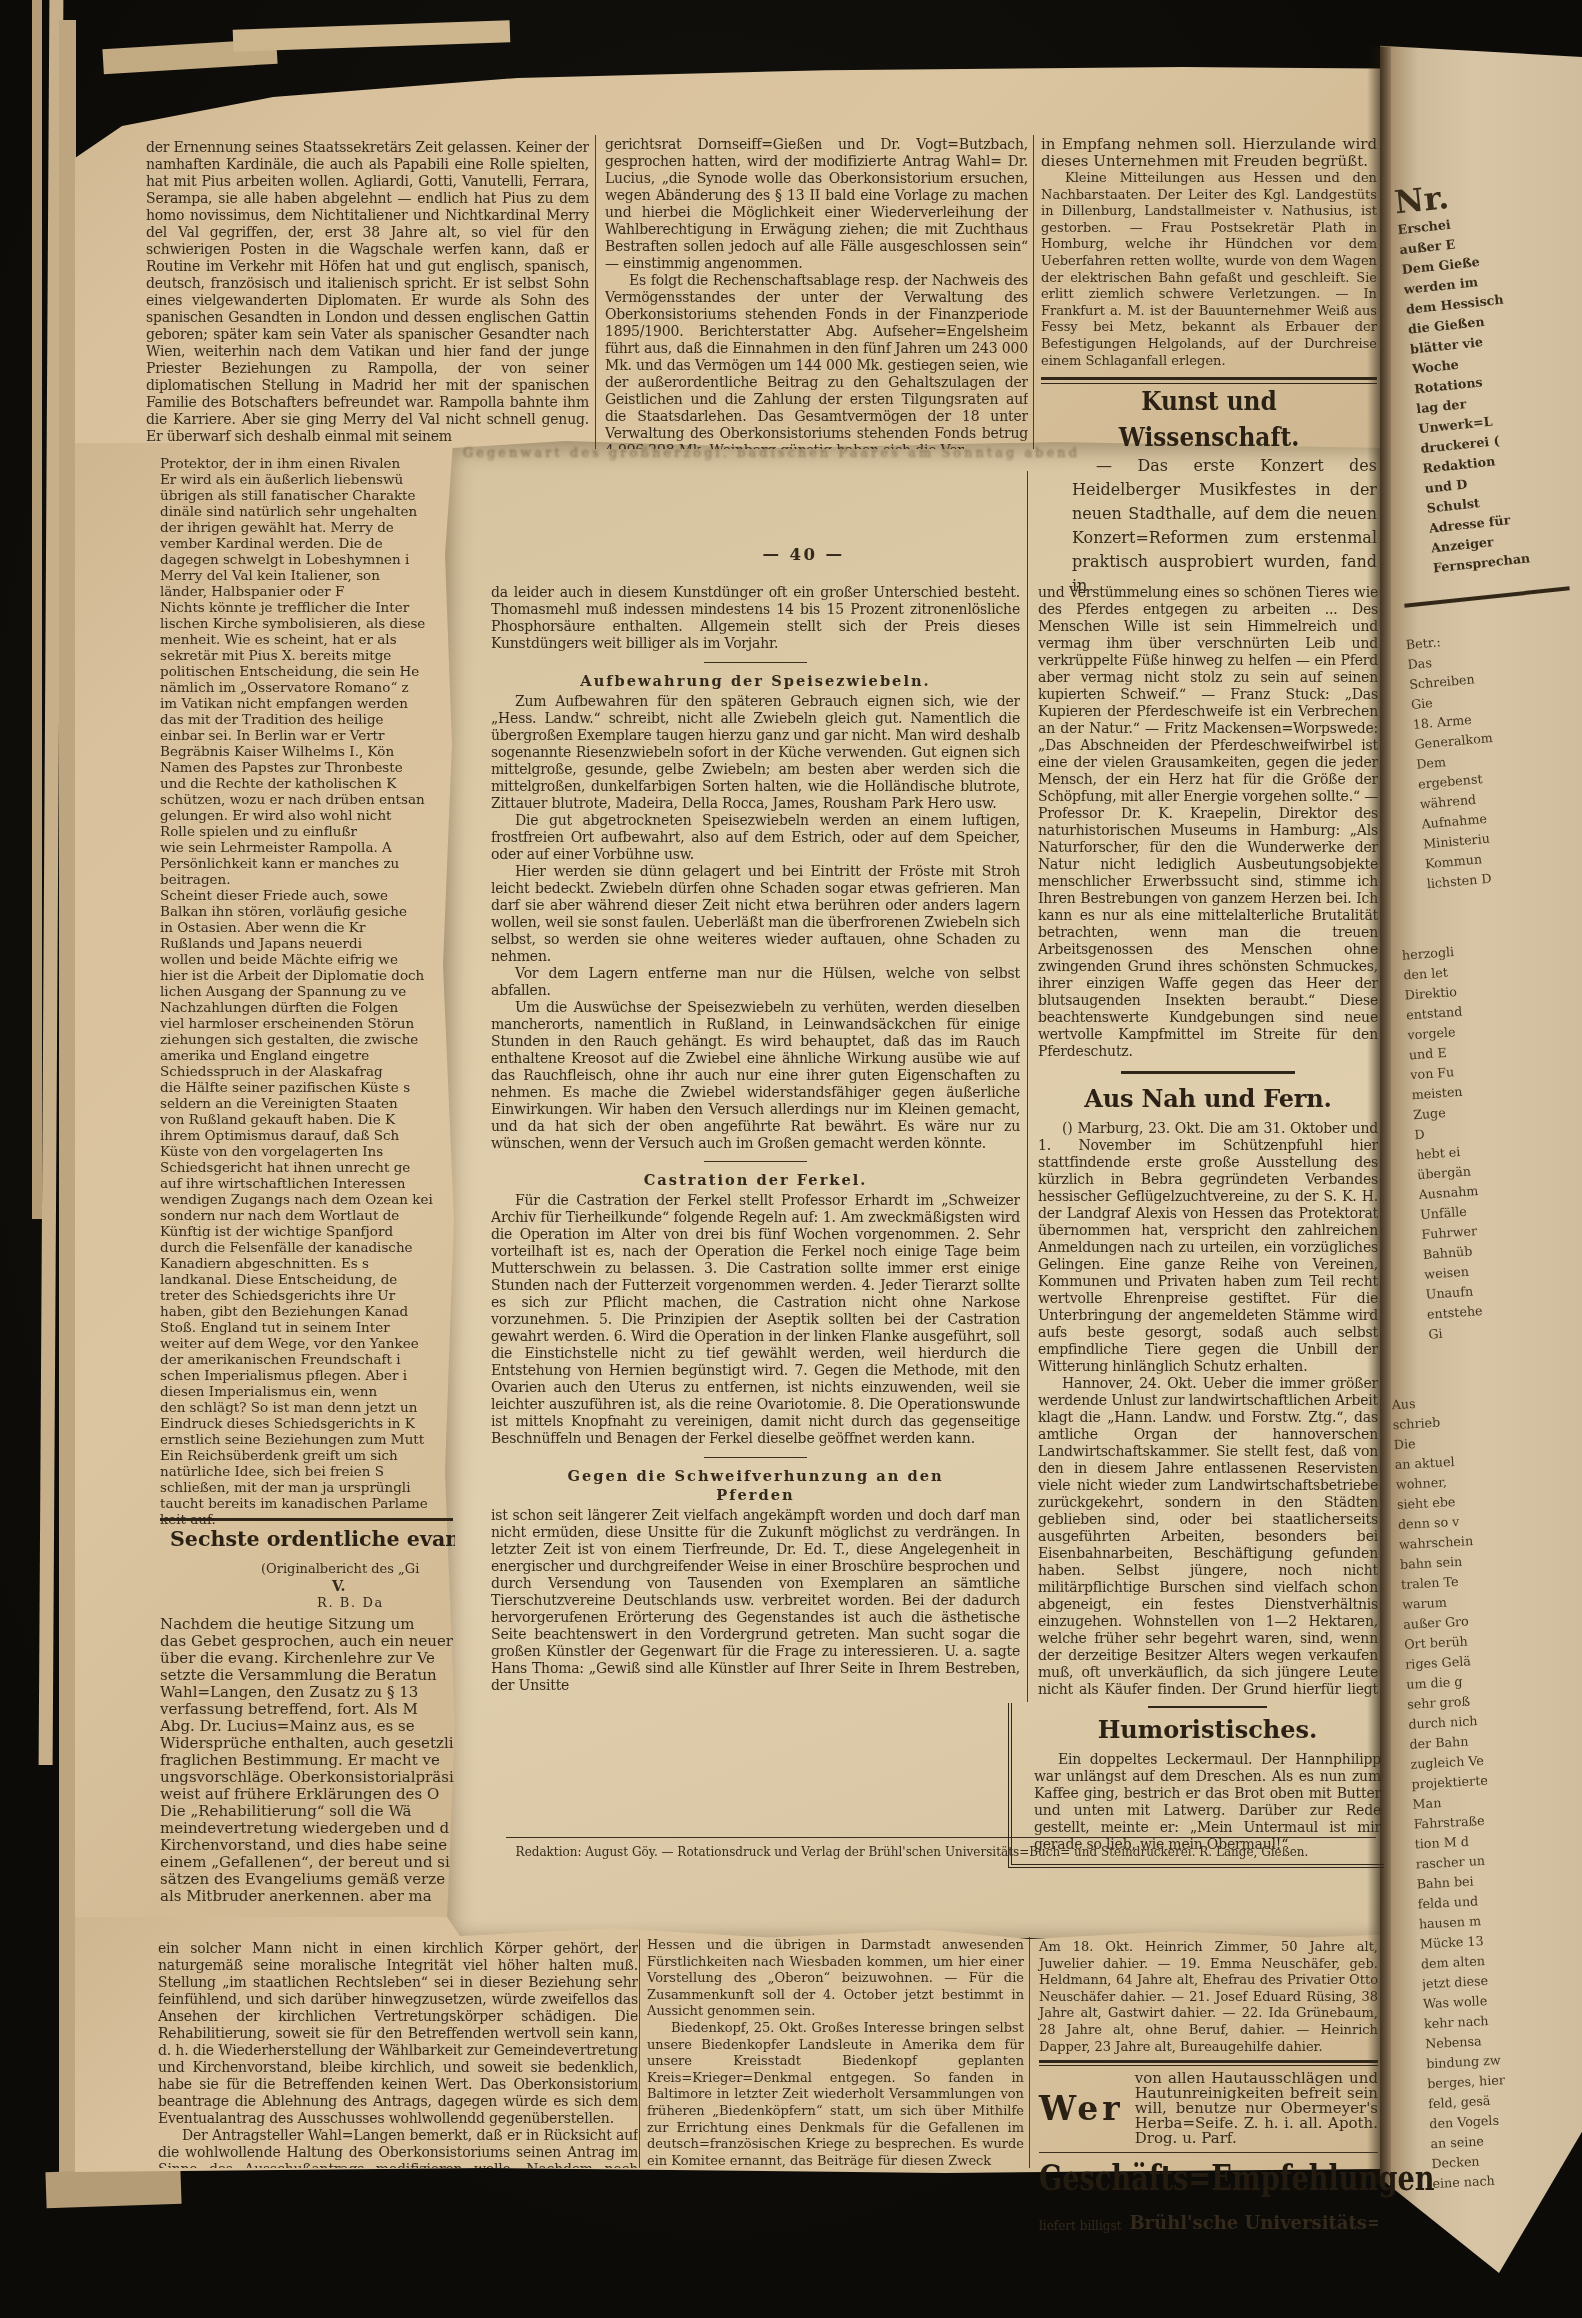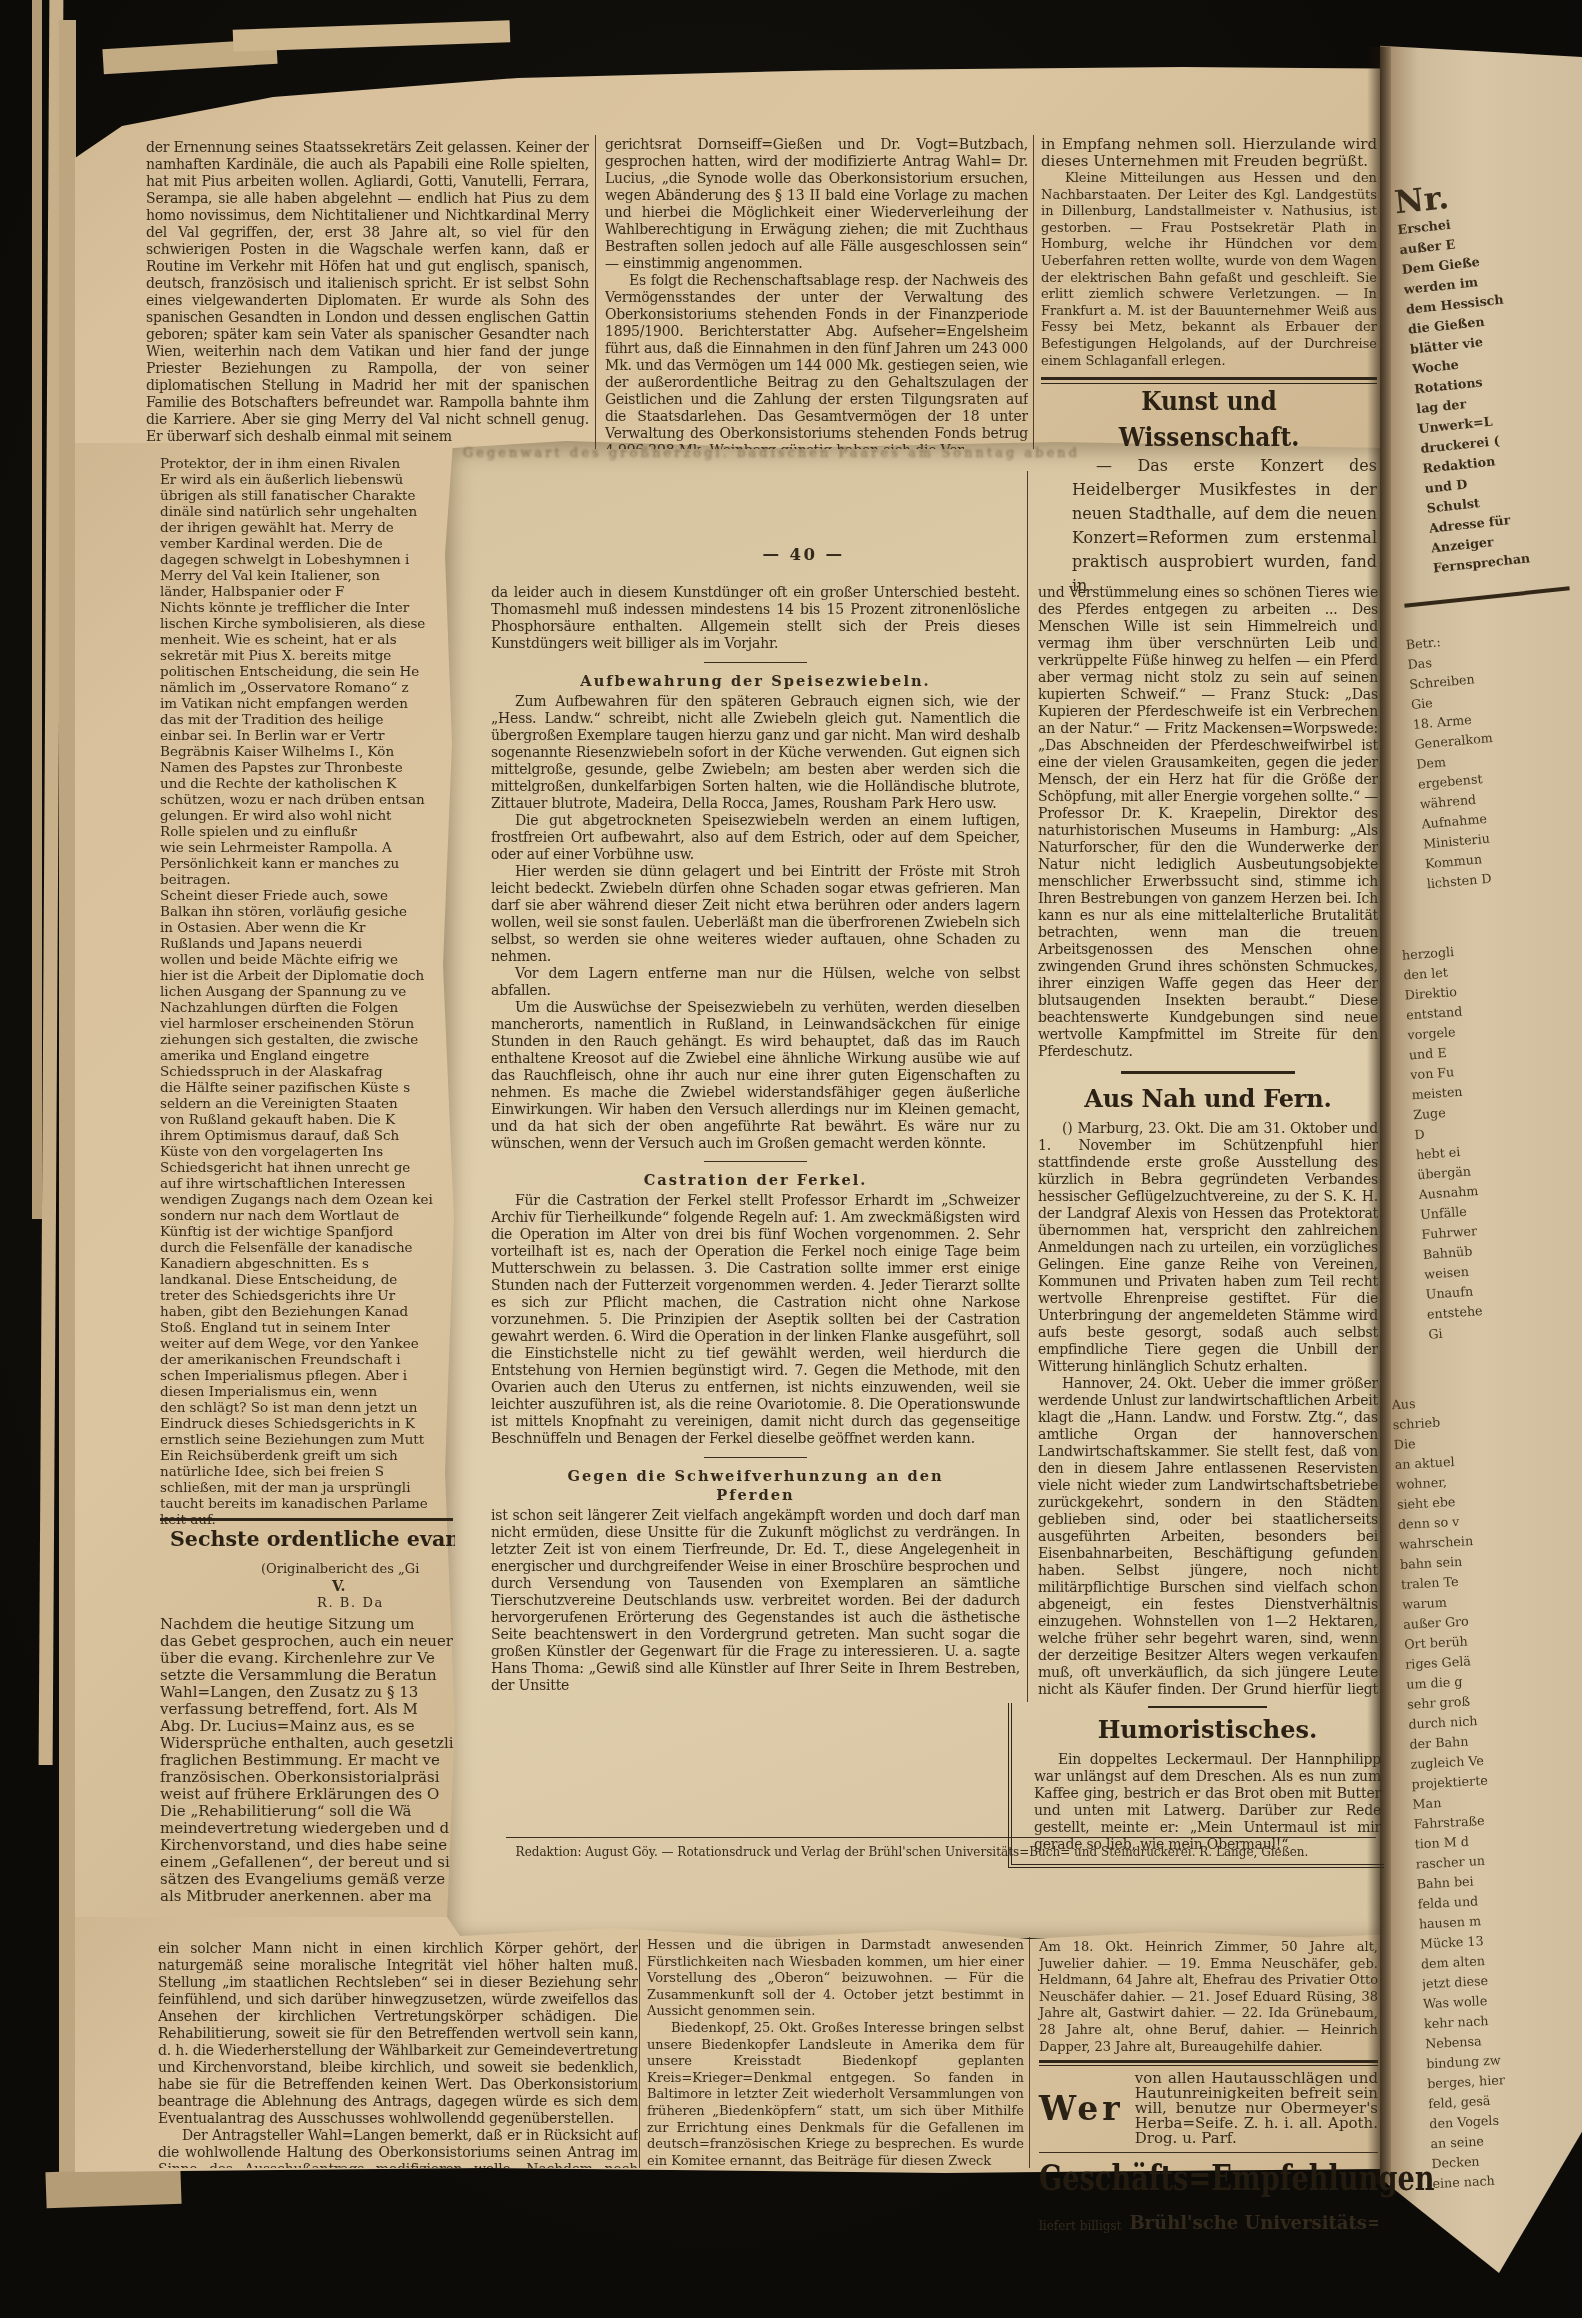--- a/index.html
+++ b/index.html
@@ -272,21 +272,21 @@
     <div>
         <div class="rline">Nachdem die heutige Sitzung um</div>
         <div class="rline">das Gebet gesprochen, auch ein neuer A</div>
         <div class="rline">über die evang. Kirchenlehre zur Ve</div>
         <div class="rline">setzte die Versammlung die Beratun</div>
         <div class="rline">Wahl=Langen, den Zusatz zu § 13</div>
         <div class="rline">verfassung betreffend, fort.  Als M</div>
         <div class="rline">Abg. Dr. Lucius=Mainz aus, es se</div>
         <div class="rline">Widersprüche enthalten, auch gesetzlich</div>
         <div class="rline">fraglichen Bestimmung.  Er macht ve</div>
-        <div class="rline">französischen.  Oberkonsistorialpräsi</div>
+        <div class="rline">ungsvorschläge.  Oberkonsistorialpräsi</div>
         <div class="rline">weist auf frühere Erklärungen des O</div>
         <div class="rline">Die „Rehabilitierung“ soll die Wä</div>
         <div class="rline">meindevertretung wiedergeben und d</div>
         <div class="rline">Kirchenvorstand, und dies habe seine</div>
         <div class="rline">einem „Gefallenen“, der bereut und si</div>
         <div class="rline">sätzen des Evangeliums gemäß verze</div>
         <div class="rline">als Mitbruder anerkennen, aber ma</div>
       </div>
   </div>
 

